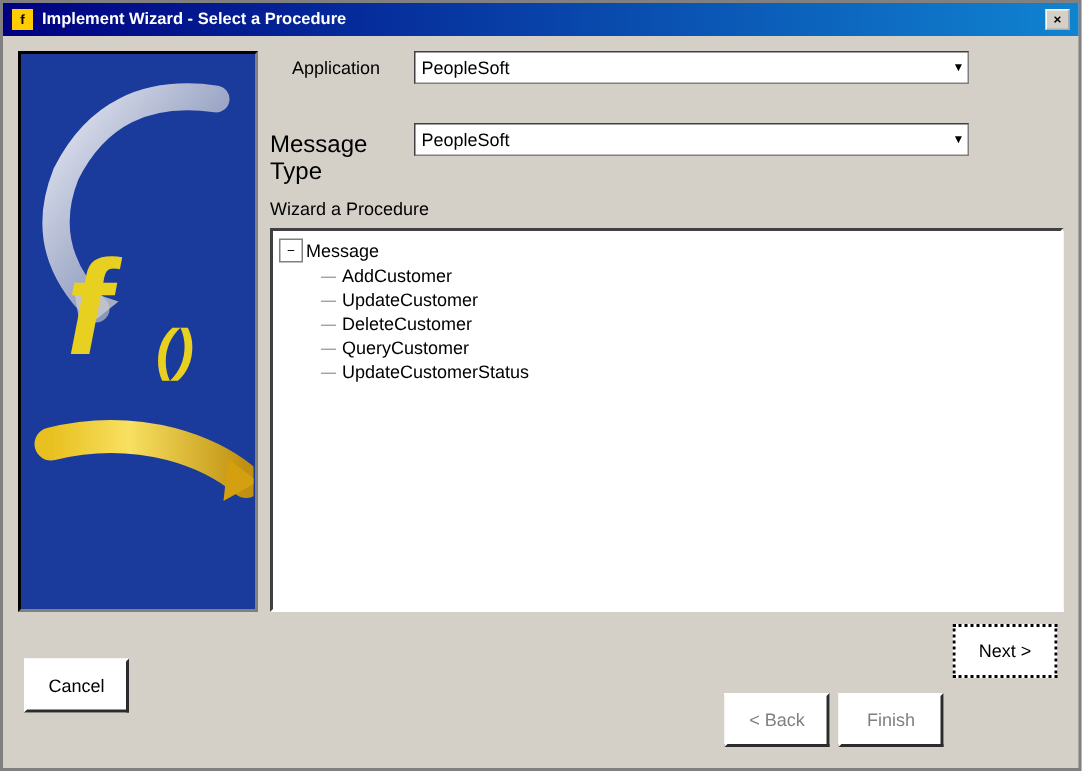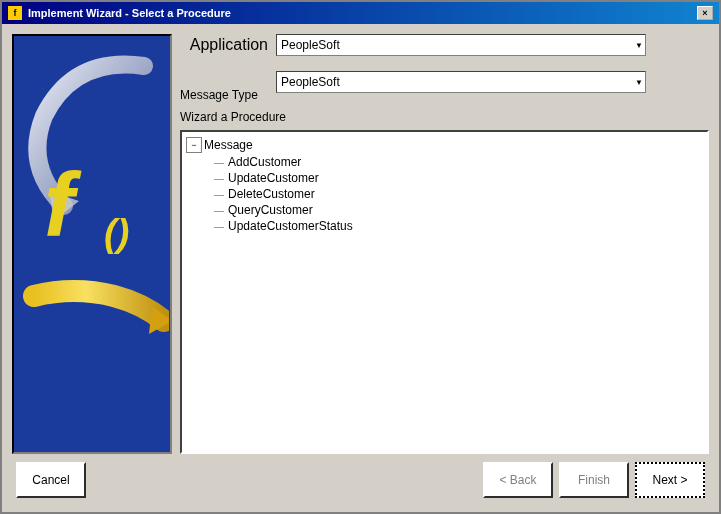--- a/index.html
+++ b/index.html
@@ -215,20 +215,21 @@
       gap: 6px;
     }
 
     .btn-next {
       border: 2px dotted #000;
       outline: 1px solid #d4d0c8;
     }
 
     .btn-disabled {
       color: #808080;
+      margin-top: 46px;
     }
 
     
     .tree-panel::-webkit-scrollbar {
       width: 16px;
     }
     .tree-panel::-webkit-scrollbar-track {
       background: #d4d0c8;
     }
     .tree-panel::-webkit-scrollbar-thumb {
@@ -293,30 +294,30 @@
             <path d="M 20 260 Q 60 250 100 260 Q 130 268 150 285" stroke="url(#arrowGrad2)" stroke-width="22" fill="none" stroke-linecap="round"></path>
 
             <polygon points="138,270 158,285 135,298" fill="#d4a010"></polygon>
           </svg>
         </div>
       </div>
 
       <div class="main-content">
 
         <div style="display:flex; align-items:center; gap:8px; margin-bottom:2px;">
-          <span style="width:88px; text-align:right; font-size:16px;">Application</span>
+          <span style="width:88px; text-align:center; font-size:12px;">Application</span>
           <div class="select-wrapper">
             <select class="form-select">
               <option>PeopleSoft</option>
             </select>
           </div>
         </div>
 
         <div style="display:flex; align-items:center; gap:8px; margin-bottom:4px;">
-          <span style="width:88px; text-align:left; font-size:12px;margin-top:26px;">Message Type</span>
+          <span style="width:88px; text-align:left; font-size:16px;margin-top:26px;">Message Type</span>
           <div class="select-wrapper">
             <select class="form-select">
               <option>PeopleSoft</option>
             </select>
           </div>
         </div>
 
         <div style="font-size:12px; margin-bottom:2px;">Wizard a Procedure</div>
 
         <div class="tree-panel" style="flex:1;">

